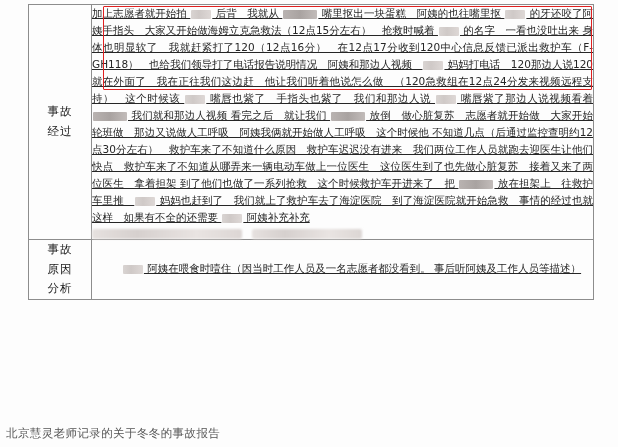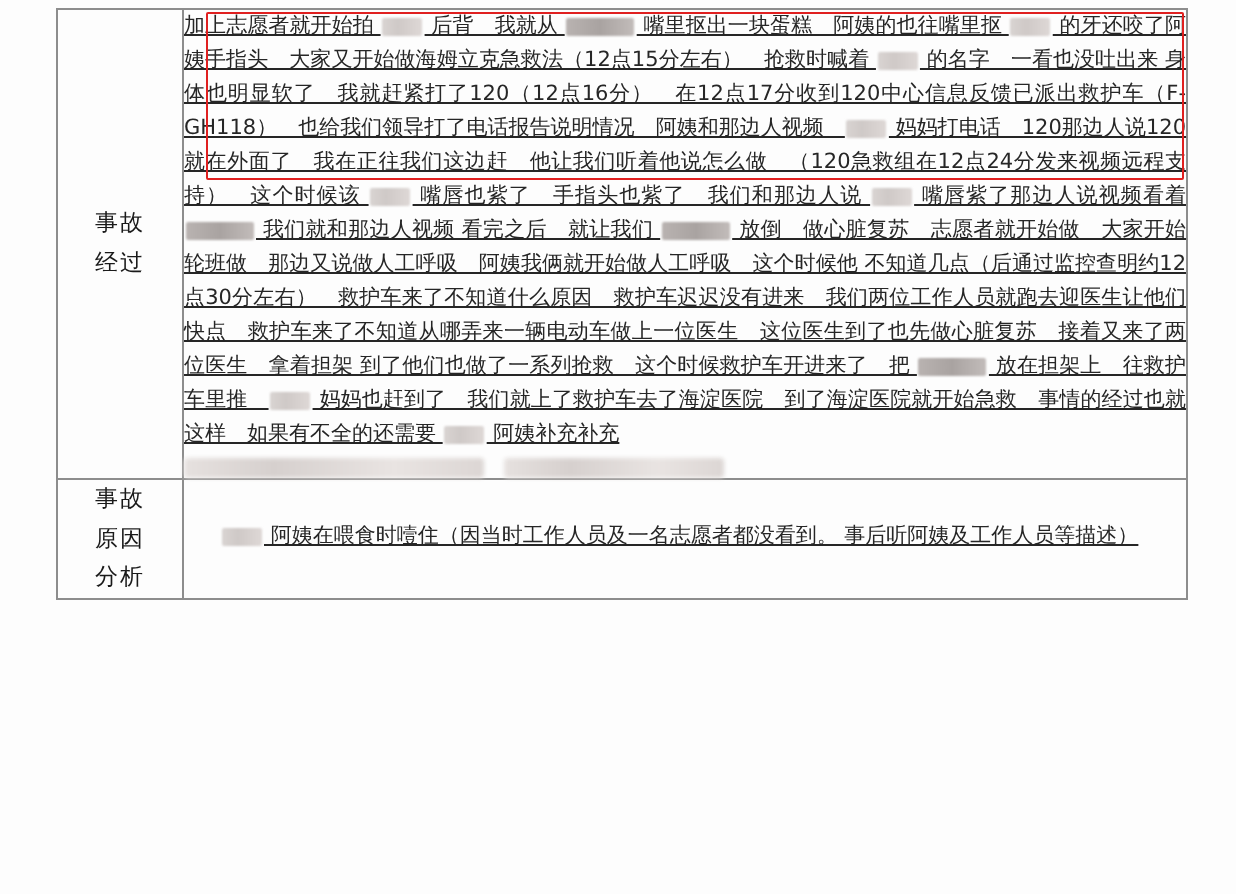--- a/index.html
+++ b/index.html
@@ -106,21 +106,21 @@
     font-size: 11.5px;
     color: #555555;
     letter-spacing: 0.4px;
   }
   .cause-cell {
     padding: 14px 6px 14px 10px;
     font-size: 10.5px;
     line-height: 1.7;
     color: #262626;
   }
-  .indent-1 { padding-left: 18px; }
+  .indent-1 { padding-left: 18px; text-align: center; }
 </style>
 </head>
 <body>
 
 <div class="page">
 
   <table class="doc-table">
     <tbody>
       <tr>
         <td class="label-cell">
@@ -143,13 +143,14 @@
         </td>
         <td class="cause-cell">
           <p class="para indent-1"><span class="redact r-s"></span> 阿姨在喂食时噎住（因当时工作人员及一名志愿者都没看到。 事后听阿姨及工作人员等描述）</p>
         </td>
       </tr>
     </tbody>
   </table>
 
   <div class="red-box" id="redbox-main"></div>
 
+  <div class="caption">北京慧灵老师记录的关于冬冬的事故报告</div>
 </div>
 
 </body></html>

